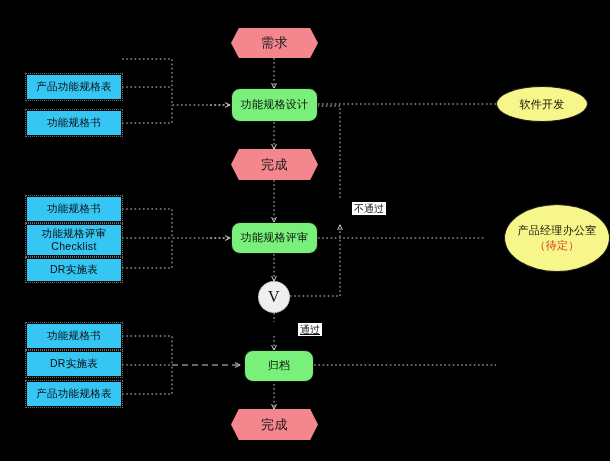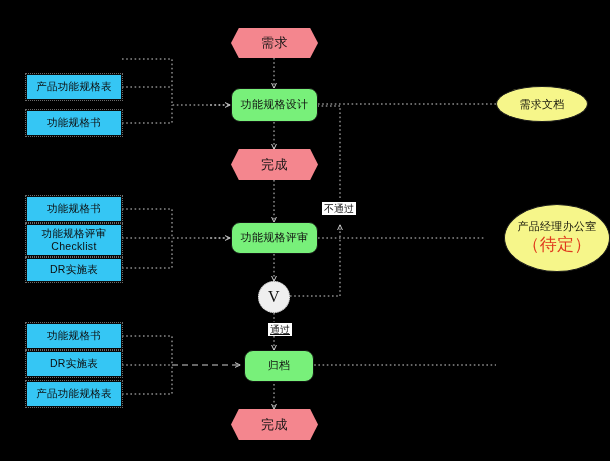--- a/index.html
+++ b/index.html
@@ -94,21 +94,21 @@
     background: #F6F68A;
     border: 1px solid #1a1a1a;
     border-radius: 50%;
     font-size: 11px;
     color: #14140a;
     flex-direction: column;
     line-height: 1.35;
   }
   .role .sub {
     color: #E03A1E;
-    font-size: 17px;
+    font-size: 11px;
   }
   .role .pending-only {
     color: #E03A1E;
   }
 
   
   .decision {
     background: #EFEFEF;
     border: 1px dotted #9a9a9a;
     border-radius: 50%;
@@ -121,20 +121,21 @@
   .edge-label {
     position: absolute;
     background: #FFFFFF;
     color: #101010;
     font-size: 10px;
     padding: 0 2px;
     line-height: 13px;
     height: 13px;
     white-space: nowrap;
     box-sizing: border-box;
+    margin-left: 30px;
   }
 </style>
 </head>
 <body>
 
 <div id="canvas">
 
   <svg class="edges" viewBox="0 0 610 461">
     <defs>
       <marker id="arrowDot" markerWidth="7" markerHeight="7" refX="5.4" refY="3" orient="auto">
@@ -225,21 +226,21 @@
   <div class="edge-label" style="left:322px; top:202px;">不通过</div>
 
   <div class="node proc" style="left:244px; top:350px; width:70px; height:32px;">归档</div>
 
   <div class="hexw" style="left:231px; top:409px; width:87px; height:31px;">
     <div class="hexshape"></div>
     <div class="hexlabel">完成</div>
   </div>
 
   <div class="node role" style="left:496px; top:86px; width:92px; height:36px;">
-    <span>需求文档</span>
+    <span>软件开发</span>
   </div>
 
   <div class="node role" style="left:504px; top:204px; width:106px; height:68px;">
     <span>产品经理办公室</span>
     <span class="sub">（待定）</span>
   </div>
 
 
 </div>
 

